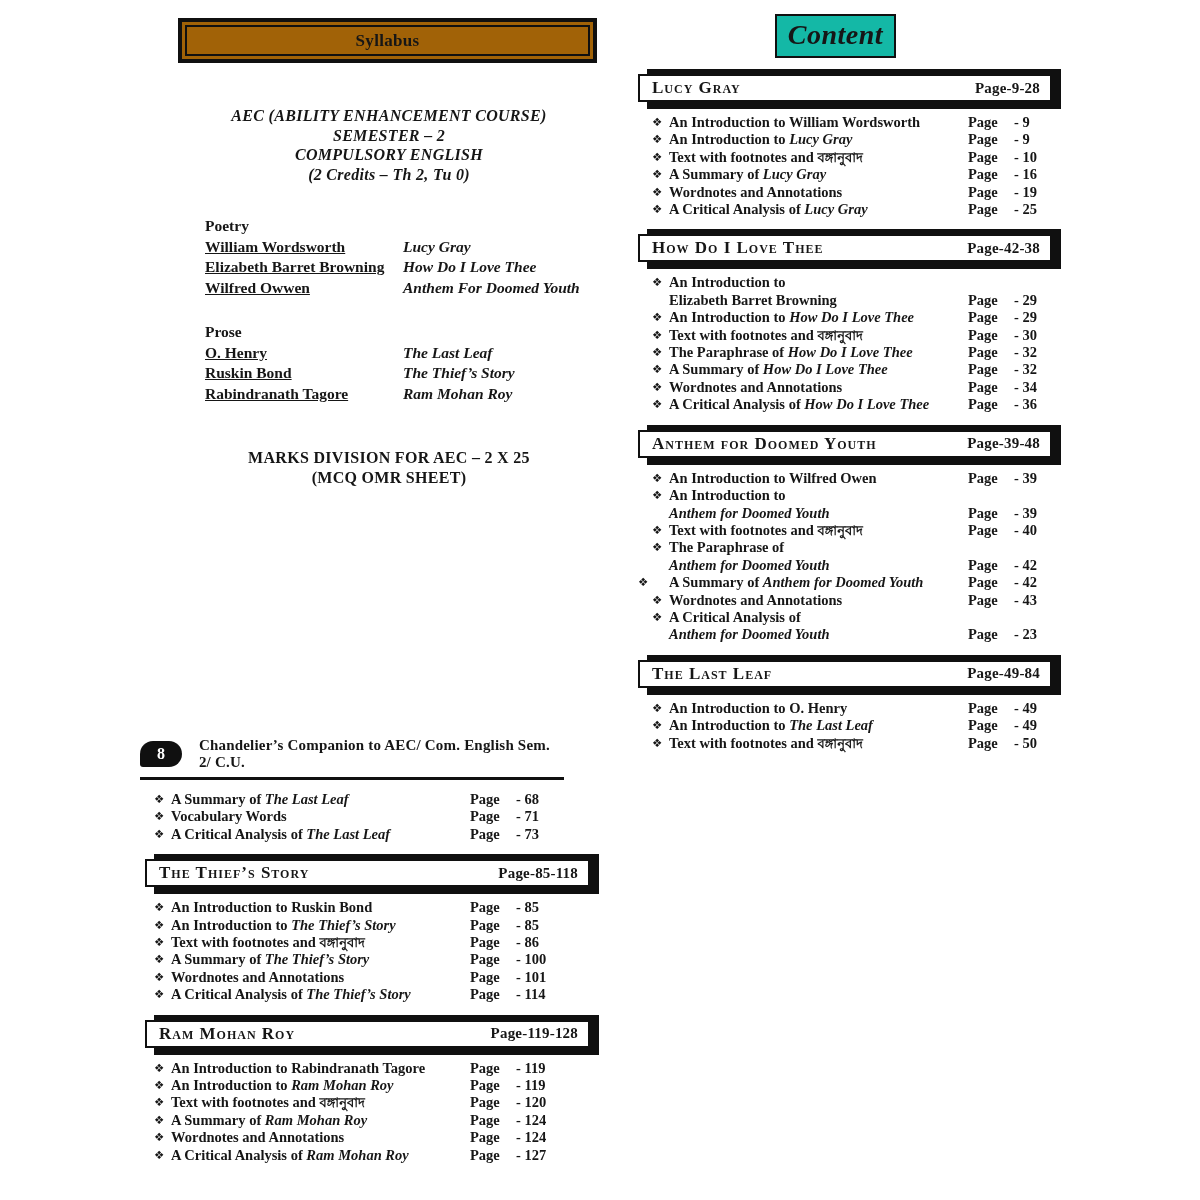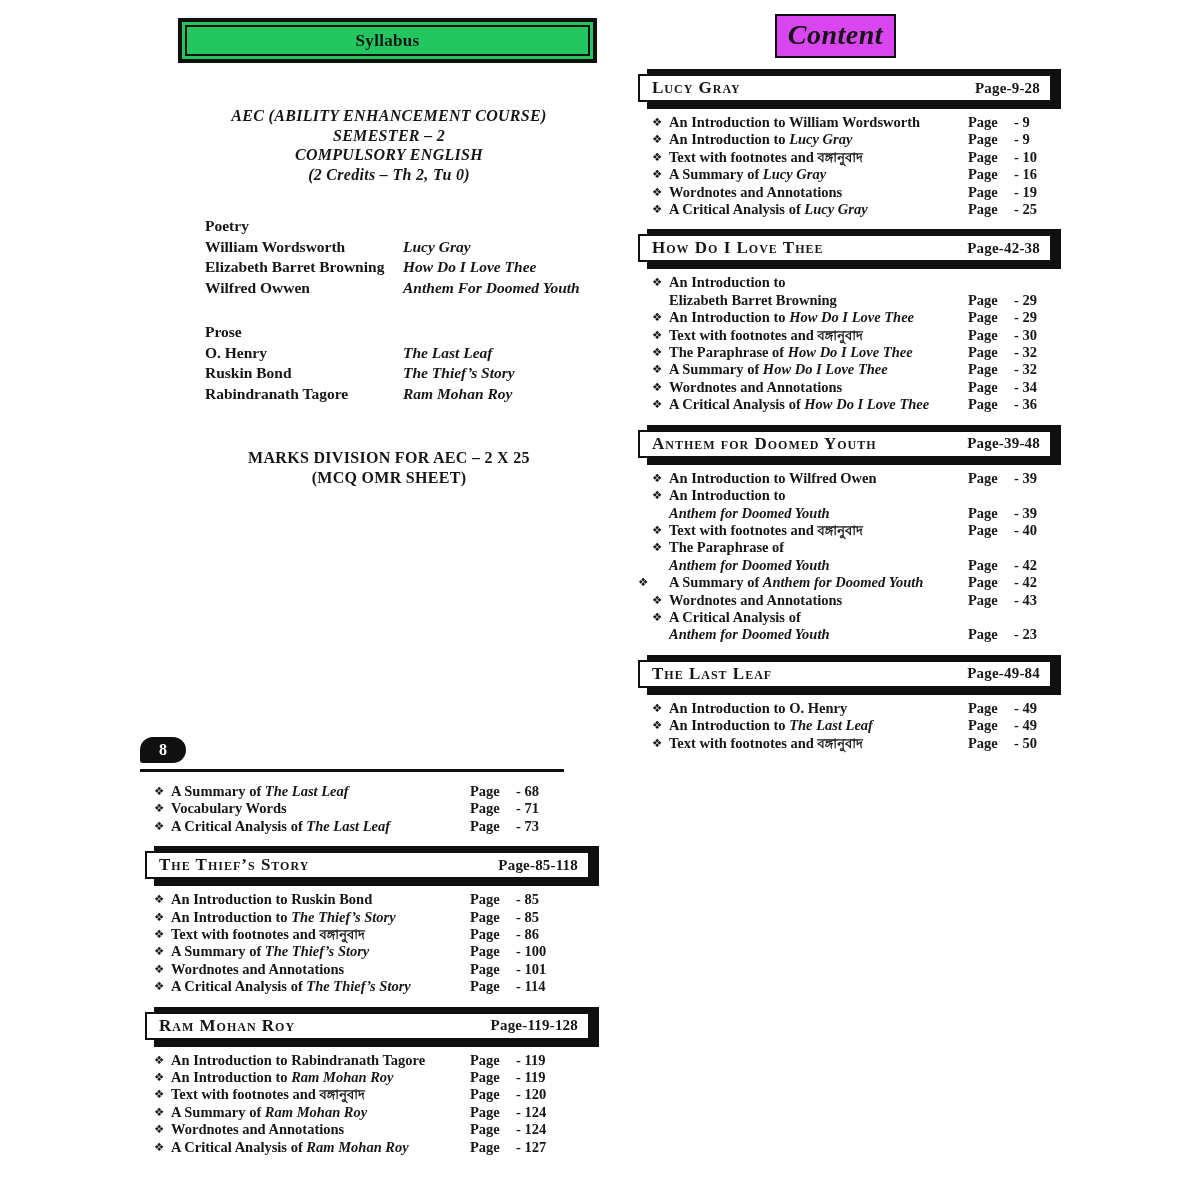--- a/index.html
+++ b/index.html
@@ -4,41 +4,41 @@
 <title>Content / Syllabus</title>
 <style>
   html,body{margin:0;padding:0;background:#fff;}
   .page{position:relative;width:1200px;height:1200px;background:#ffffff;overflow:hidden;
         font-family:"Liberation Serif",serif;color:#161616;font-weight:700;}
 
   .col-left{position:absolute;left:140px;top:0;width:462px;}
   .col-right{position:absolute;left:638px;top:0;width:426px;}
 
   
-  .syllabus-box{margin:18px 0 0 38px;width:419px;border:4px solid #101010;padding:3px;box-sizing:border-box;background:#22c55e;}
+  .syllabus-box{margin:18px 0 0 38px;width:419px;border:4px solid #101010;padding:3px;box-sizing:border-box;background:#a16207;}
   .syllabus-inner{border:2px solid #101010;text-align:center;font-size:17px;line-height:27px;letter-spacing:.3px;}
 
   .course-block{margin:43px 0 0 38px;width:422px;text-align:center;font-size:16px;line-height:19.5px;letter-spacing:.3px;font-style:italic;}
 
   .works-block{margin:32px 0 0 65px;font-size:15.5px;line-height:20.5px;}
   .works-block.prose{margin-top:24px;}
   .works-row{display:flex;}
-  .wauthor{width:198px;}
+  .wauthor{width:198px;text-decoration:underline;}
   .wtitle{font-style:italic;}
 
   .marks-block{margin:44px 0 0 38px;width:422px;text-align:center;font-size:16px;line-height:19.5px;letter-spacing:.3px;}
 
   
   .footer-bar{margin-top:250px;display:flex;align-items:center;gap:17px;border-bottom:3px solid #101010;padding-bottom:6px;width:424px;}
   .badge{width:46px;height:26px;background:#101010;color:#fff;font-size:16px;text-align:center;line-height:26px;border-radius:13px 13px 13px 3px;}
   .footer-text{font-size:15px;letter-spacing:.2px;}
 
   
   .content-box{margin:14px 0 0 137px;width:121px;height:44px;border:2px solid #101010;box-sizing:border-box;
-               text-align:center;font-style:italic;font-size:28px;line-height:38px;letter-spacing:.5px;background:#d946ef;}
+               text-align:center;font-style:italic;font-size:28px;line-height:38px;letter-spacing:.5px;background:#14b8a6;}
 
   
   .sec-block{margin-top:16px;}
   .sec-head{position:relative;height:24px;border:2px solid #101010;background:#fff;display:flex;justify-content:space-between;
             align-items:center;padding:0 10px 0 12px;margin-right:12px;
             box-shadow:9px 7px 0 #101010, 9px -5px 0 #101010;}
   #left-sections .sec-head{margin-left:5px;}
   .sec-title{font-variant:small-caps;font-size:17px;letter-spacing:1px;}
   .sec-pages{font-size:15px;letter-spacing:.2px;}
 
@@ -104,20 +104,21 @@
       </div>
     </div>
 
     <div class="marks-block">
       <div>MARKS DIVISION FOR AEC – 2 X 25</div>
       <div>(MCQ OMR SHEET)</div>
     </div>
 
     <div class="footer-bar">
       <div class="badge">8</div>
+      <div class="footer-text">Chandelier’s Companion to AEC/ Com. English Sem. 2/ C.U.</div>
     </div>
 
     <div id="continuation-list" class="entries cont">
         <div class="entry">
           <span class="bullet">❖</span>
           <div class="etext">
             <div><span>A Summary of </span><span class="it">The Last Leaf</span></div>
           </div>
           <div class="pagecell">
             <span class="plabel">Page</span>

